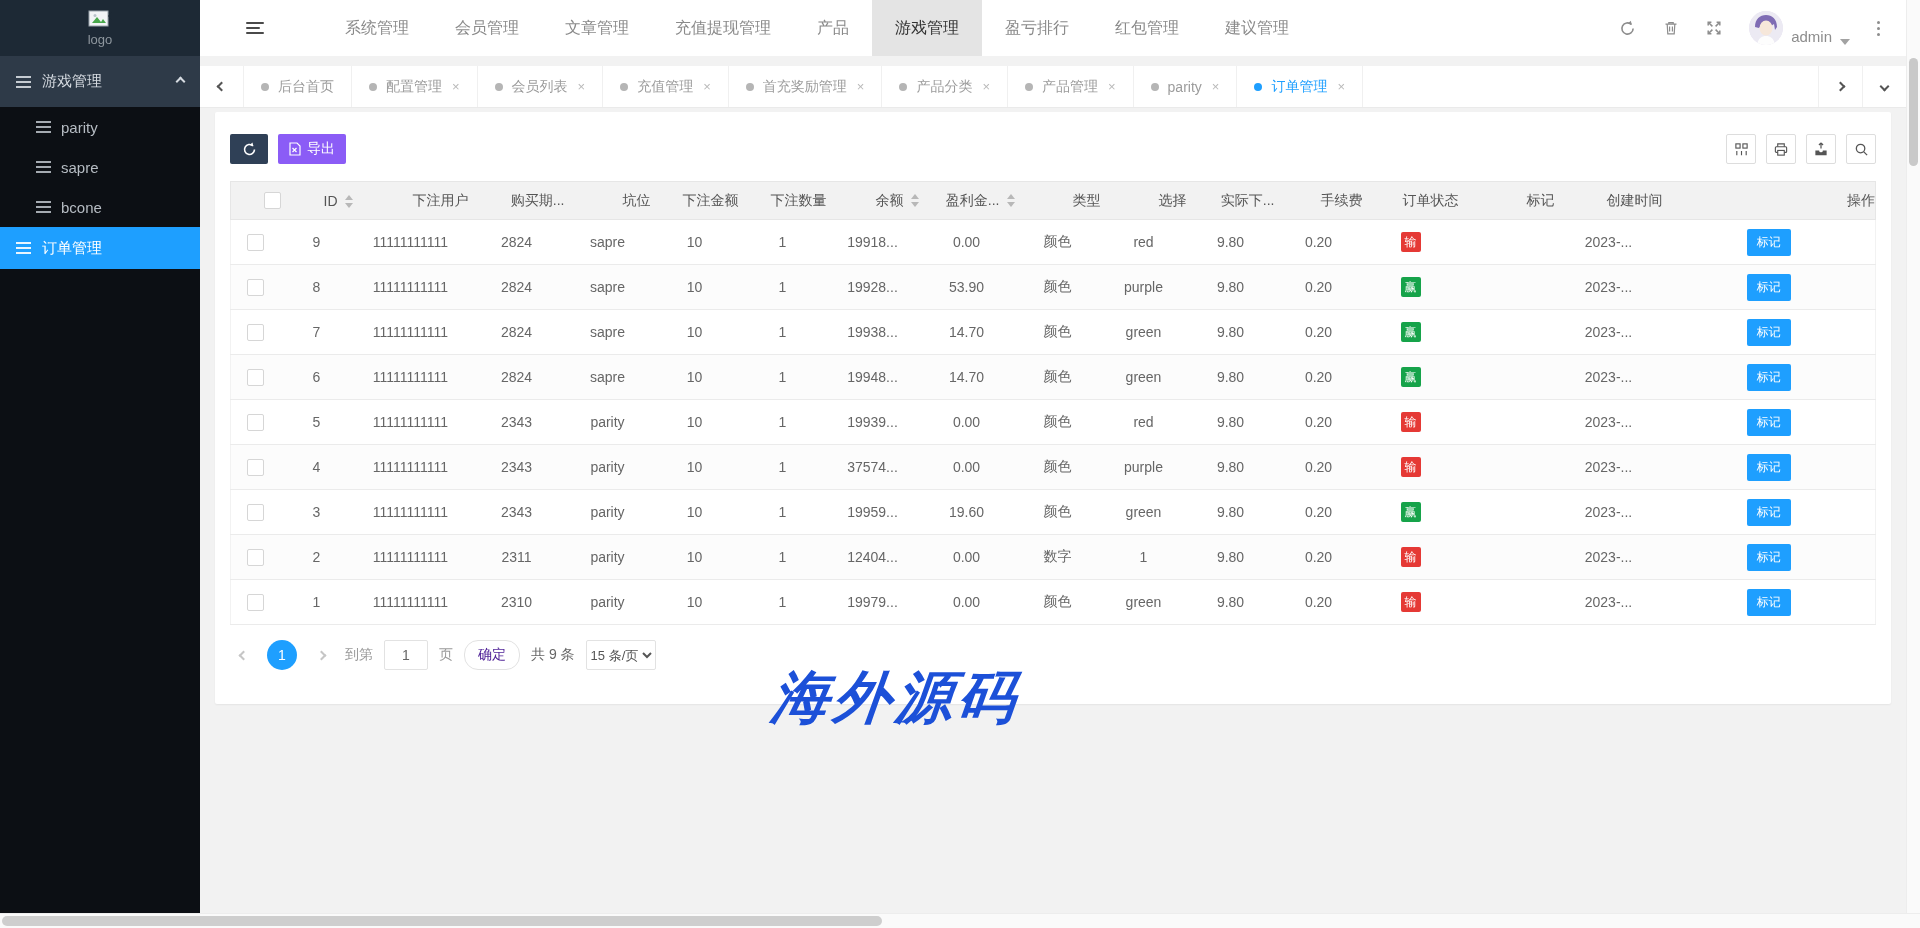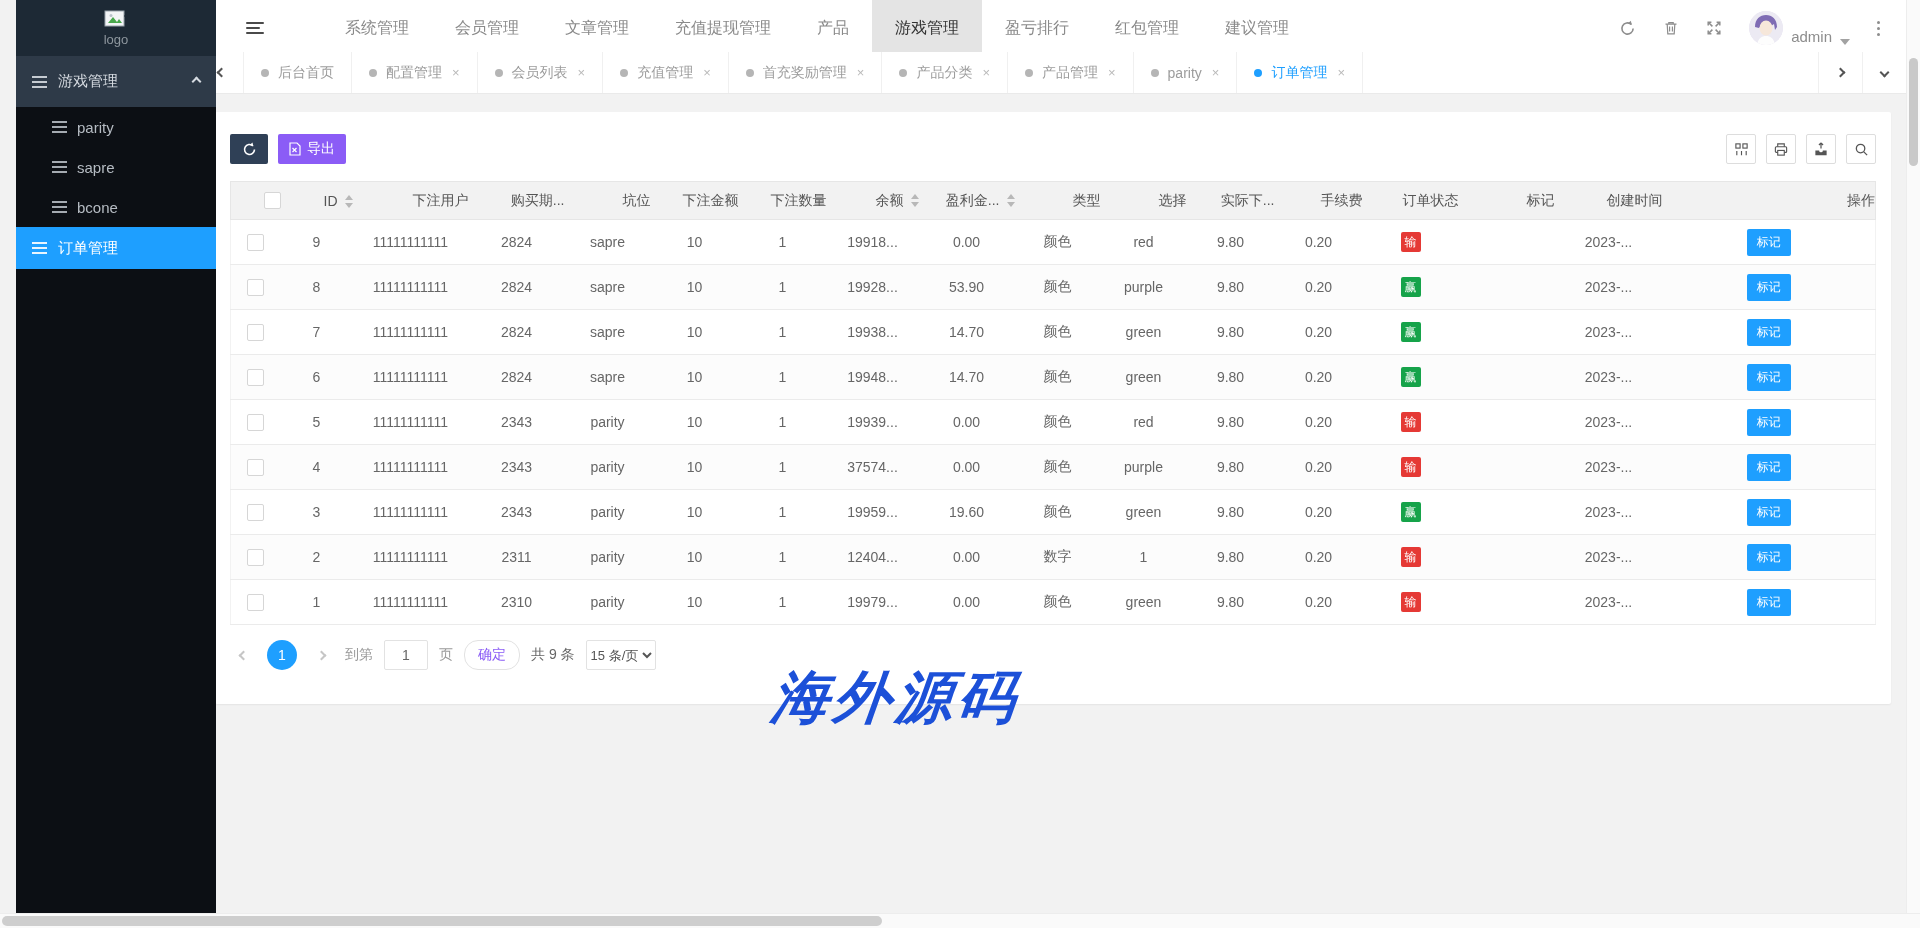--- a/index.html
+++ b/index.html
@@ -1,21 +1,21 @@
 <!DOCTYPE html>
 <html><head>
 <meta charset="utf-8">
 <style>
   * { box-sizing: border-box; margin: 0; padding: 0; }
   html,body { width:1920px; height:928px; overflow:hidden; }
   body { font-family:"Liberation Sans","DejaVu Sans",sans-serif; background:#fff; color:#666; }
   .app { position:relative; width:1920px; height:928px; background:#f2f2f2; overflow:hidden; }
 
   
-  .sidebar { position:absolute; left:16px; top:0; width:200px; height:913px; background:#0c0f14; z-index:6; }
+  .sidebar { position:absolute; left:0; top:0; width:200px; height:913px; background:#0c0f14; z-index:6; }
   .logo-area { height:56px; background:#1d2935; display:flex; flex-direction:column; align-items:center; justify-content:center; gap:2px; }
   .logo-area .logo-text { color:#8e979e; font-size:13px; }
   .menu-group-title { height:51px; background:#2e3a48; color:#d6dbe1; display:flex; align-items:center; padding:0 16px; font-size:15px; cursor:pointer; }
   .menu-group-title .menu-label { margin-left:11px; flex:1; }
   .submenu-item { height:40px; display:flex; align-items:center; padding-left:36px; color:#b6bcc3; font-size:15px; cursor:pointer; }
   .submenu-item .menu-label { margin-left:10px; }
   .menu-item-active { height:42px; background:#1E9FFF; color:#fff; display:flex; align-items:center; padding:0 16px; font-size:15px; cursor:pointer; }
   .menu-item-active .menu-label { margin-left:11px; }
   .icon-list { display:inline-block; width:15px; height:12px; background:repeating-linear-gradient(to bottom, currentColor 0 2px, transparent 2px 5px); opacity:.9; }
   .chev { display:inline-block; width:7px; height:7px; border-left:2px solid currentColor; border-bottom:2px solid currentColor; }
@@ -35,21 +35,21 @@
   .header-right { margin-left:auto; display:flex; align-items:center; gap:27px; padding-right:26px; }
   .hicon { display:flex; align-items:center; justify-content:center; cursor:pointer; }
   .user-chip { display:flex; align-items:flex-end; gap:8px; cursor:pointer; }
   .avatar { width:34px; height:34px; border-radius:50%; overflow:hidden; background:#e9e5f2; }
   .user-name { color:#8d8d8d; font-size:15px; }
   .caret-down { width:0; height:0; border-left:5px solid transparent; border-right:5px solid transparent; border-top:6px solid #a2a2a2; }
   .dots-v { display:flex; flex-direction:column; gap:3px; cursor:pointer; }
   .dots-v i { width:3px; height:3px; border-radius:50%; background:#8d8d8d; }
 
   
-  .tabbar { position:absolute; left:200px; top:52px; right:14px; height:42px; background:#fff; border-bottom:1px solid #eaeaea; display:flex; align-items:stretch; z-index:5; }
+  .tabbar { position:absolute; left:200px; top:66px; right:14px; height:42px; background:#fff; border-bottom:1px solid #eaeaea; display:flex; align-items:stretch; z-index:5; }
   .tab-ctrl { width:44px; display:flex; align-items:center; justify-content:center; color:#555; cursor:pointer; flex:none; }
   .tab-ctrl.first { border-right:1px solid #f0f0f0; }
   .tab-ctrl.last { border-left:1px solid #f0f0f0; }
   .tab-list { display:flex; align-items:stretch; overflow:hidden; }
   .tab { display:flex; align-items:center; gap:9px; padding:0 17px; border-right:1px solid #f0f0f0; font-size:14px; color:#9c9c9c; cursor:pointer; white-space:nowrap; }
   .tab .dot { width:8px; height:8px; border-radius:50%; background:#b5b5b5; flex:none; }
   .tab .close { color:#b9b9b9; font-size:13px; margin-left:1px; }
   .tab.active { color:#1E9FFF; }
   .tab.active .dot { background:#1E9FFF; }
   .tabbar-right { margin-left:auto; display:flex; }
@@ -75,21 +75,21 @@
   .sort { display:inline-flex; flex-direction:column; gap:3px; margin-left:7px; vertical-align:middle; cursor:pointer; }
   .sort .s-up { width:0; height:0; border-left:4px solid transparent; border-right:4px solid transparent; border-bottom:5px solid #b8b8b8; }
   .sort .s-dn { width:0; height:0; border-left:4px solid transparent; border-right:4px solid transparent; border-top:5px solid #b8b8b8; }
   .badge { display:inline-block; min-width:20px; height:20px; line-height:20px; border-radius:2px; color:#fff; font-size:12px; padding:0 1px; }
   .btn-mark { display:inline-block; background:#1E9FFF; color:#fff; font-size:12px; padding:5px 10px; border-radius:2px; cursor:pointer; }
 
   .pager { display:flex; align-items:center; gap:11px; margin-top:15px; font-size:14px; color:#999; }
   .pg-arrow { width:26px; height:26px; display:flex; align-items:center; justify-content:center; color:#c6c6c6; cursor:pointer; }
   .page-num { width:30px; height:30px; border-radius:50%; background:#1E9FFF; color:#fff; display:flex; align-items:center; justify-content:center; cursor:pointer; }
   .goto-input { width:44px; height:30px; border:1px solid #e2e2e2; border-radius:2px; text-align:center; color:#666; font-size:14px; font-family:inherit; }
-  .confirm-btn { height:30px; padding:0 13px; background:#fff; border:1px solid #e2e2e2; border-radius:14px; color:#8b5cf6; font-size:14px; cursor:pointer; font-family:inherit; }
+  .confirm-btn { height:30px; padding:0 13px; background:#fff; border:1px solid #e2e2e2; border-radius:14px; color:#4c1d95; font-size:14px; cursor:pointer; font-family:inherit; }
   .total-label { color:#666; }
   .size-select { height:30px; border:1px solid #e2e2e2; border-radius:2px; background:#fff; color:#555; font-size:13px; font-family:inherit; cursor:pointer; }
 
   .watermark { position:absolute; left:772px; top:660px; z-index:9; pointer-events:none;
                font-family:"DejaVu Serif","Liberation Serif",serif; font-style:italic; font-weight:bold;
                font-size:57px; letter-spacing:5px; color:#1c50d8; transform:skewX(-6deg); }
 
   
   .vscroll { position:absolute; right:0; top:0; width:14px; height:913px; background:#fafafa; border-left:1px solid #ededed; z-index:10; }
   .vscroll .thumb { position:absolute; left:2px; top:58px; width:9px; height:108px; background:#c9c9c9; border-radius:5px; }

